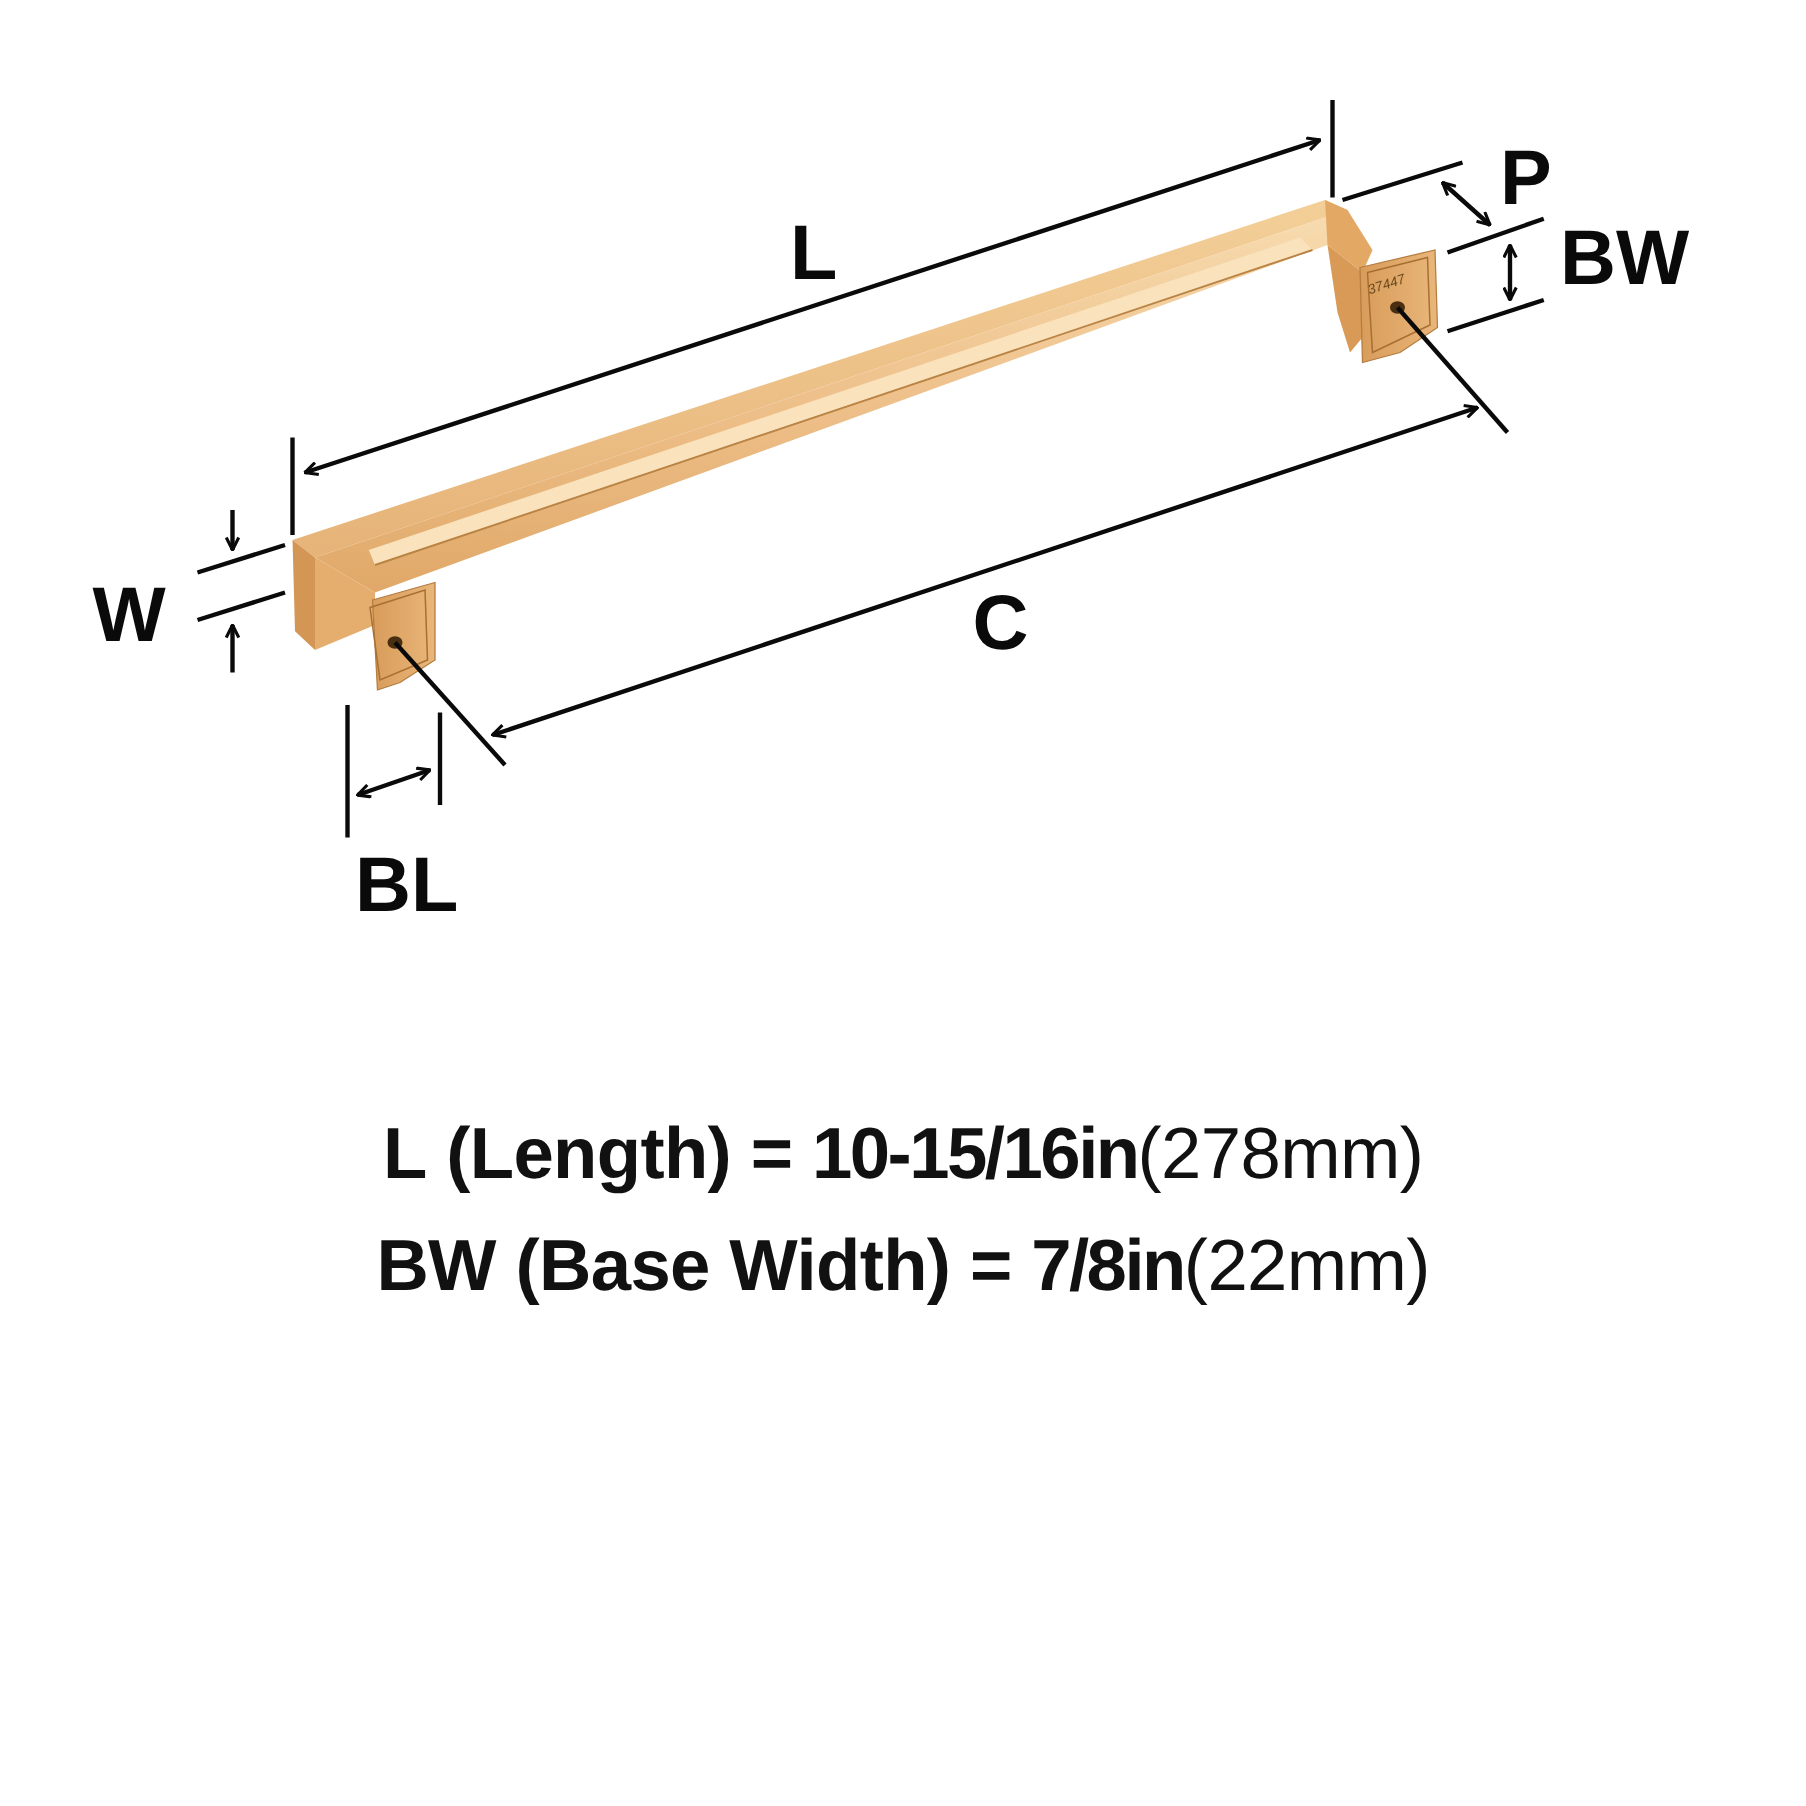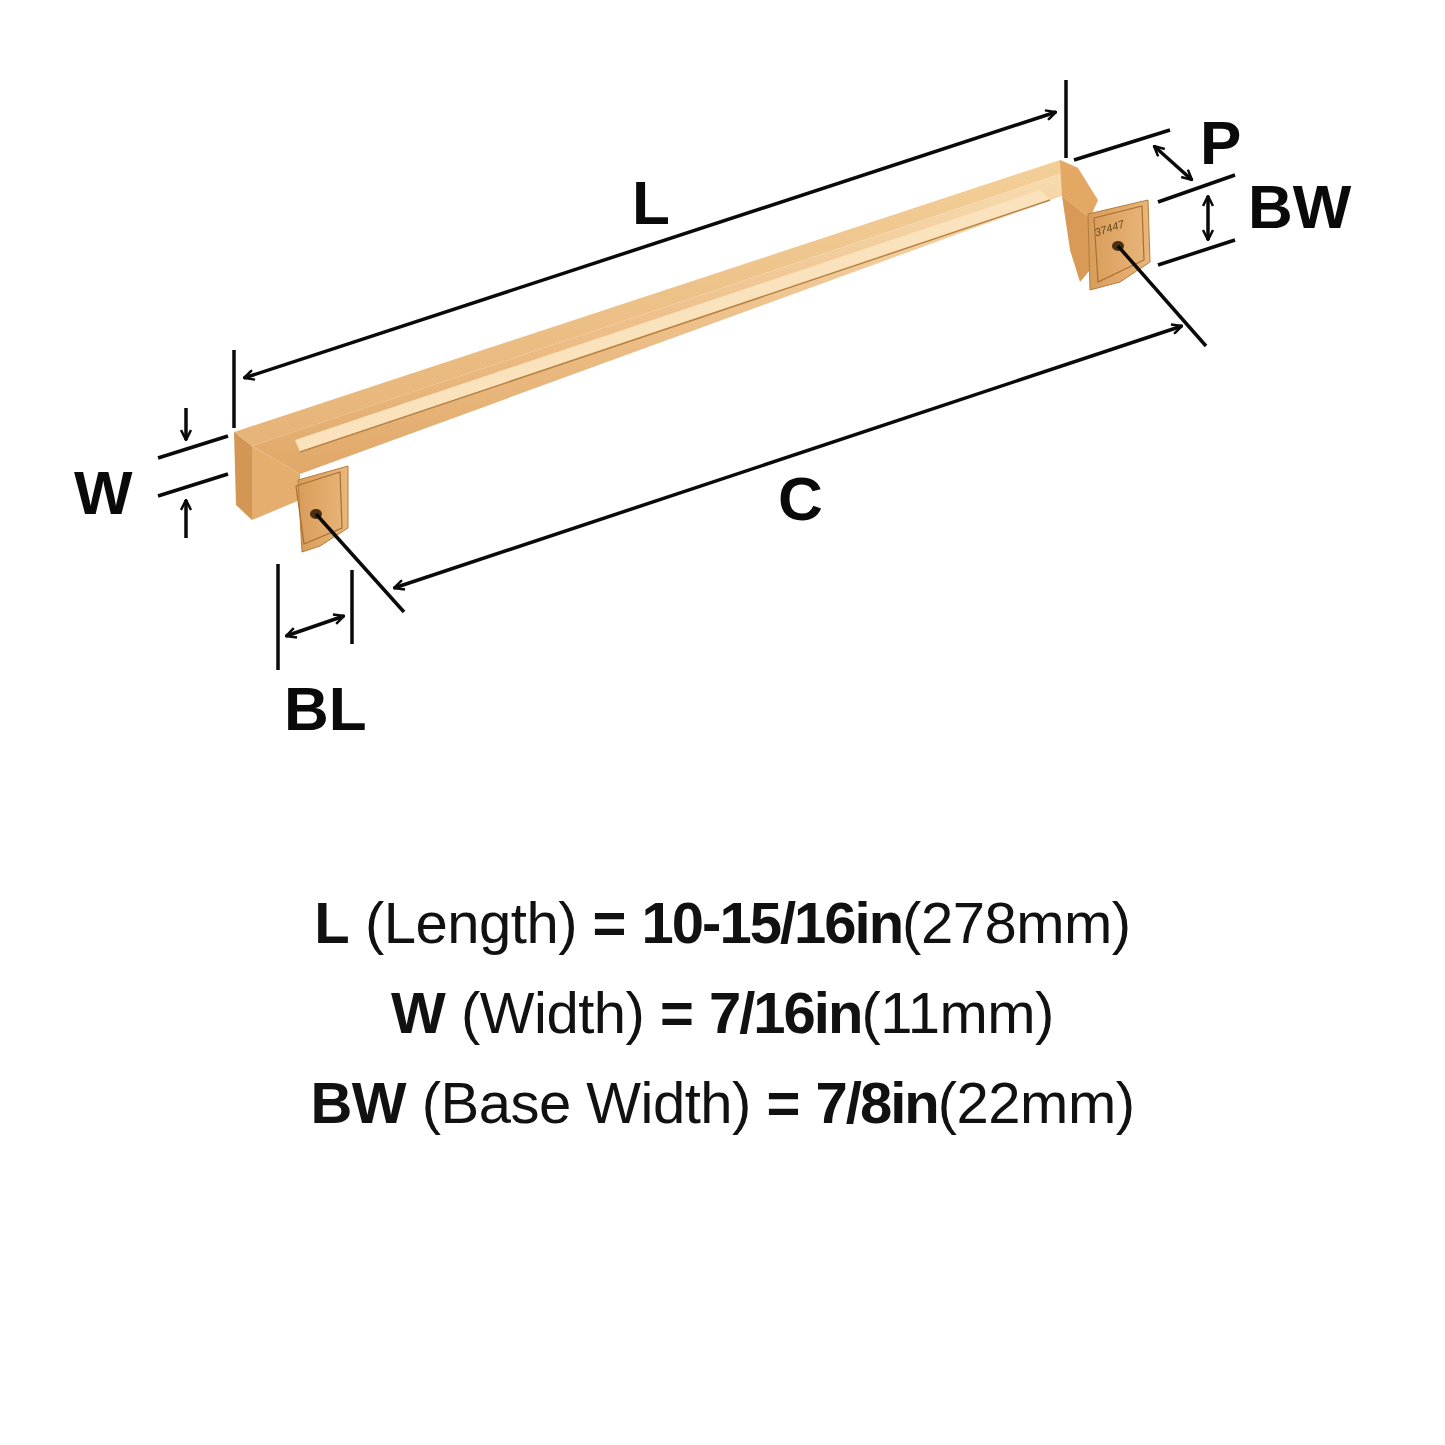--- a/index.html
+++ b/index.html
@@ -2,21 +2,21 @@
 <html><head>
 <meta charset="utf-8">
 <style>
   html, body { margin: 0; padding: 0; background: #ffffff; }
   body { width: 1445px; height: 1445px; position: relative; overflow: hidden; font-family: "Liberation Sans", "DejaVu Sans", sans-serif; color: #111111; }
   #diagram { position: absolute; left: 0; top: 0; width: 1445px; height: 800px; }
   .dim-label { position: absolute; font-family: "Liberation Sans", sans-serif; font-weight: bold; color: #0a0a0a; line-height: 1; }
   #specs { position: absolute; left: 0; top: 878px; width: 1445px; text-align: center; }
   .spec-row { height: 90px; line-height: 90px; font-size: 58px; white-space: nowrap; letter-spacing: -0.5px; color: #111111; }
   .spec-row .code { font-weight: bold; }
-  .spec-row .name { font-weight: normal; }
+  .spec-row .name { font-weight: bold; }
   .spec-row .eq { font-weight: bold; }
   .spec-row .imperial { font-weight: bold; letter-spacing: -2px; }
   .spec-row .metric { font-weight: normal; }
   .part-number { position: absolute; font-family: "Liberation Sans", sans-serif; font-style: italic; font-size: 11px; color: #6b4a1e; transform: rotate(-18deg); }
 </style>
 </head>
 <body>
 
 <div id="diagram">
   <svg width="1445" height="800" viewBox="0 0 1445 800">
@@ -112,24 +112,18 @@
 </div>
 
 <div id="specs">
   <div class="spec-row">
     <span class="code">L</span>
     <span class="name">(Length)</span>
     <span class="eq">=</span>
     <span class="imperial">10-15/16in</span><span class="metric">(278mm)</span>
   </div>
   <div class="spec-row">
-    <span class="code">W</span>
-    <span class="name">(Width)</span>
-    <span class="eq">=</span>
-    <span class="imperial">7/16in</span><span class="metric">(11mm)</span>
-  </div>
-  <div class="spec-row">
     <span class="code">BW</span>
     <span class="name">(Base Width)</span>
     <span class="eq">=</span>
     <span class="imperial">7/8in</span><span class="metric">(22mm)</span>
   </div>
 </div>
 
 </body></html>

